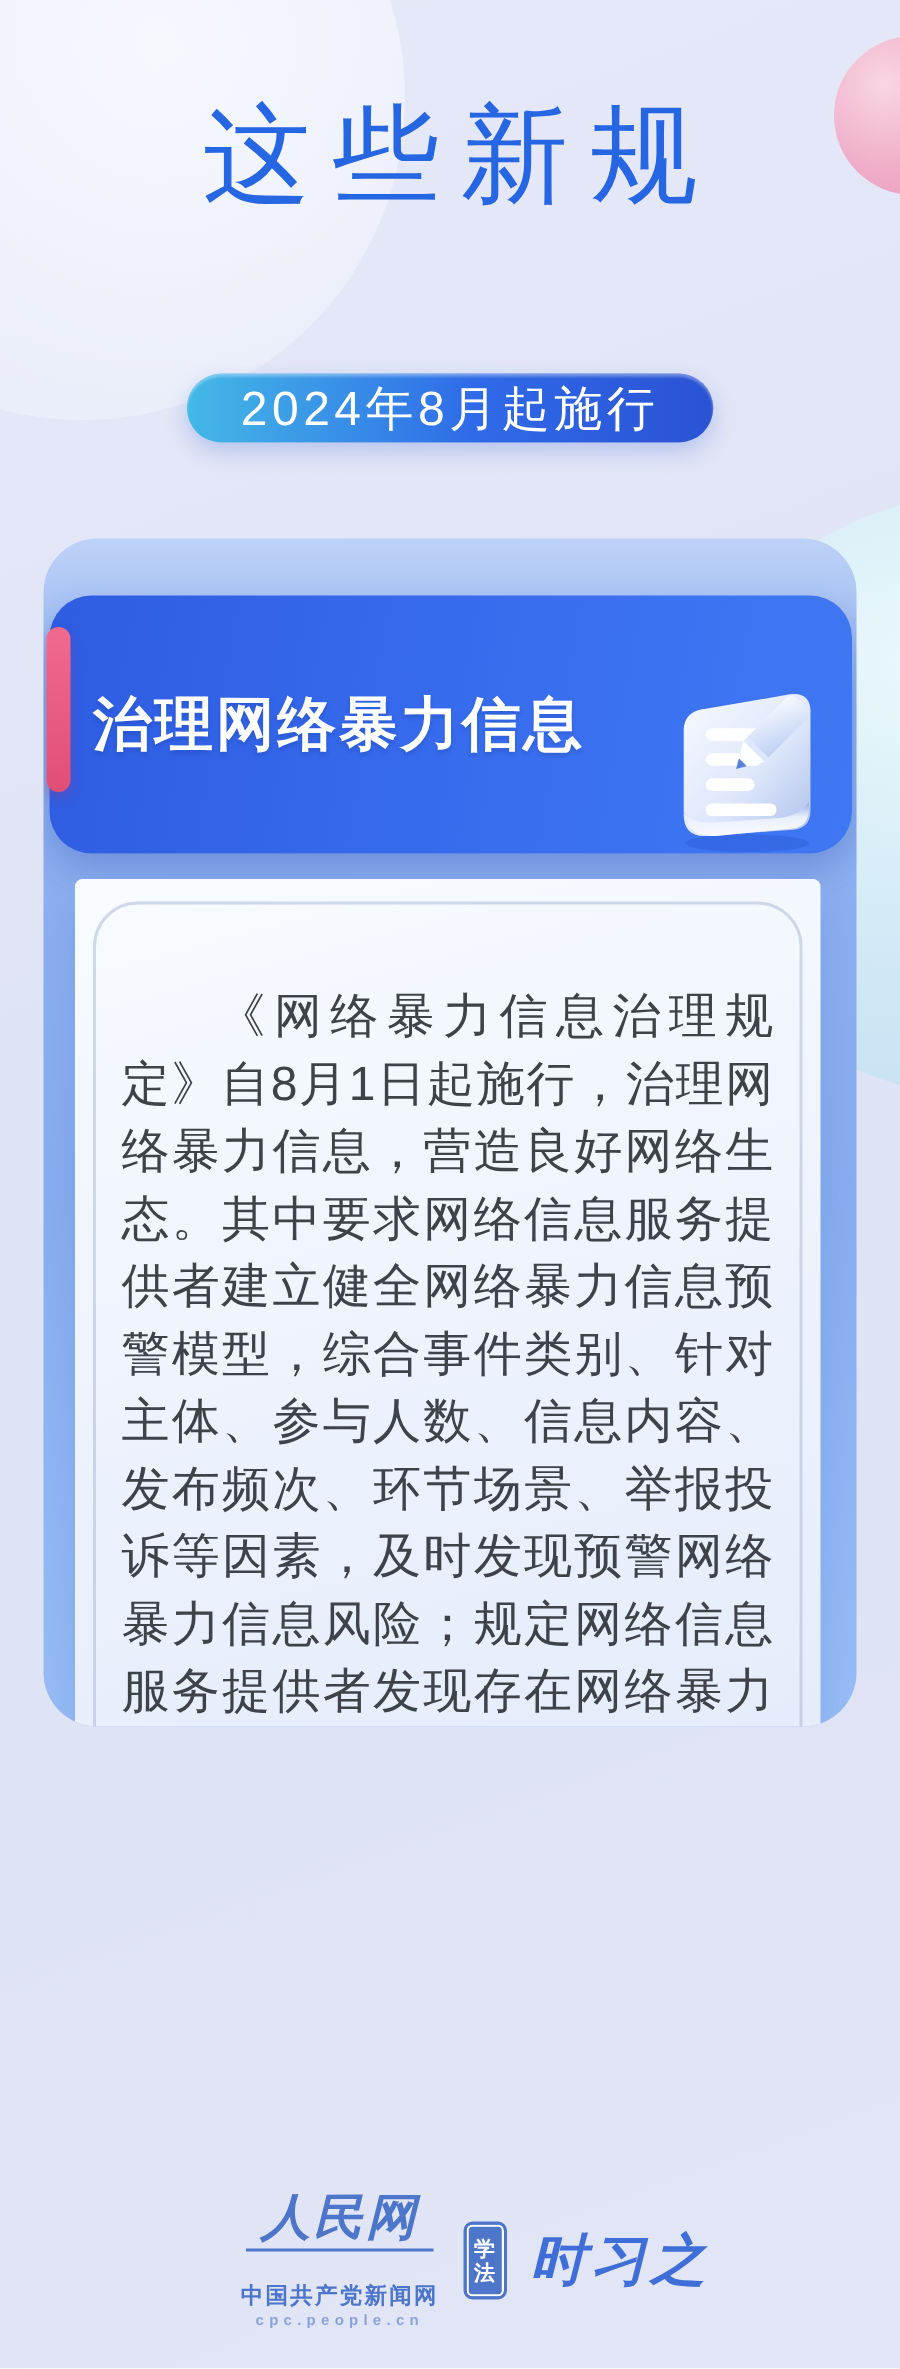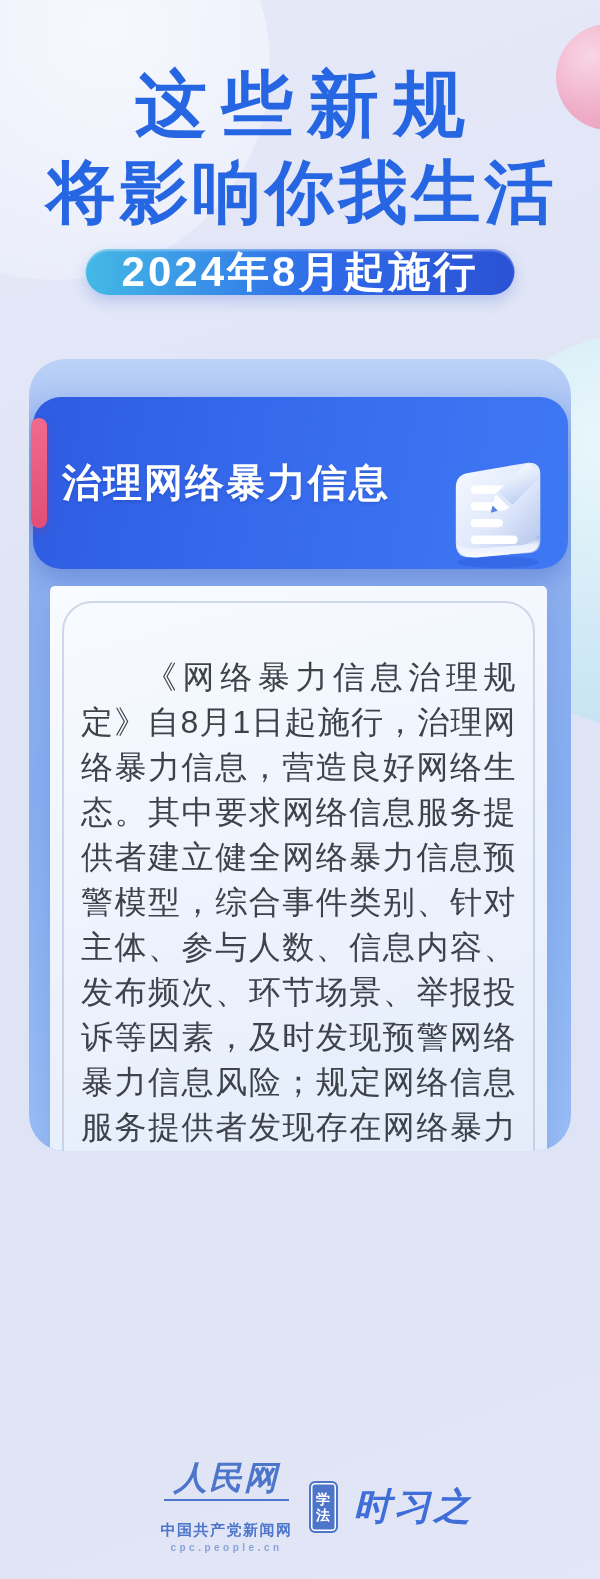--- a/index.html
+++ b/index.html
@@ -20,30 +20,30 @@
     z-index:0;
   }
   .bg-circle-cyan{
     position:absolute;left:452px;top:330px;width:400px;height:400px;border-radius:50%;
     background:radial-gradient(circle at 38% 28%,#e9f7fb 0%,#d2eaf6 48%,#c7e2f3 78%,rgba(199,226,243,0.25) 100%);
     z-index:0;
   }
   
   .title-block{
     position:absolute;top:58px;left:0;width:600px;text-align:center;
-    color:#2766e2;font-weight:700;z-index:1;
+    color:#2766e2;font-weight:400;z-index:1;
   }
   .title-line1{font-size:72px;line-height:92px;letter-spacing:14px;text-indent:14px;}
   .title-line2{font-size:69px;line-height:82px;letter-spacing:4px;text-indent:4px;margin-top:2px;}
   
   .date-badge{
     position:absolute;top:249px;left:50%;transform:translateX(-50%);
     height:46px;line-height:46px;padding:0 36px;border-radius:23px;
     background:linear-gradient(90deg,#43b9e6 0%,#2f6ae8 55%,#2a52d4 100%);
-    color:#ffffff;font-size:42px;font-weight:700;letter-spacing:3px;
+    color:#ffffff;font-size:32px;font-weight:400;letter-spacing:3px;
     box-shadow:inset 0 2px 2px rgba(255,255,255,0.35),0 6px 14px rgba(52,96,214,0.25);
     white-space:nowrap;z-index:1;
   }
   
   .panel{
     position:absolute;left:29px;top:359px;width:542px;height:792px;border-radius:36px;
     background:linear-gradient(180deg,#bdd2f7 0%,#8fb0ef 14%,#88aef0 55%,#98bdf6 100%);
     z-index:1;overflow:hidden;
   }
   .header-bar{
@@ -104,21 +104,20 @@
 <body>
 
 <div class="page">
 
   <div class="bg-circle-tl"></div>
   <div class="bg-circle-pink"></div>
   <div class="bg-circle-cyan"></div>
 
   <div class="title-block">
     <div class="title-line1">这些新规</div>
-    <div class="title-line2">将影响你我生活</div>
   </div>
 
   <div class="date-badge">2024年8月起施行</div>
 
   <div class="panel">
 
     <div class="header-bar">
       <div class="header-title">治理网络暴力信息</div>
 
       <svg class="header-icon" viewBox="0 0 120 114">

